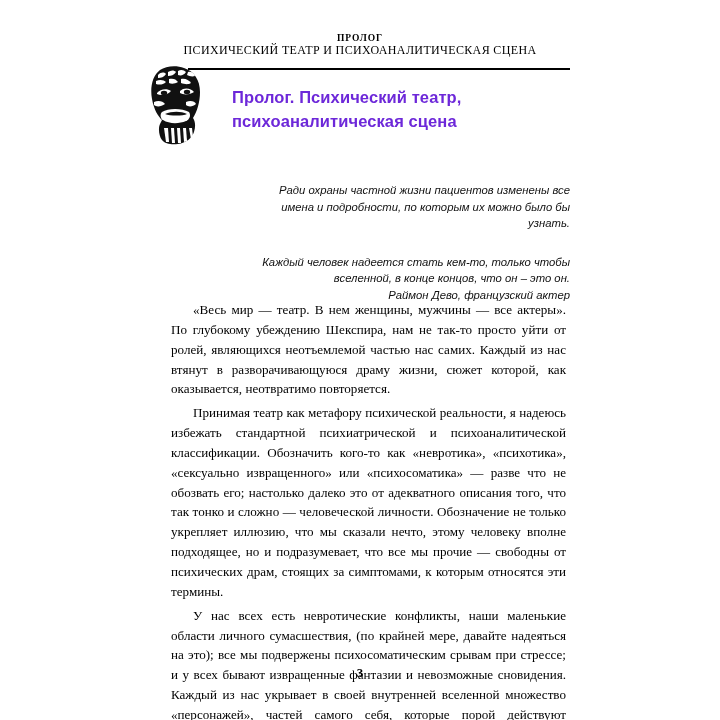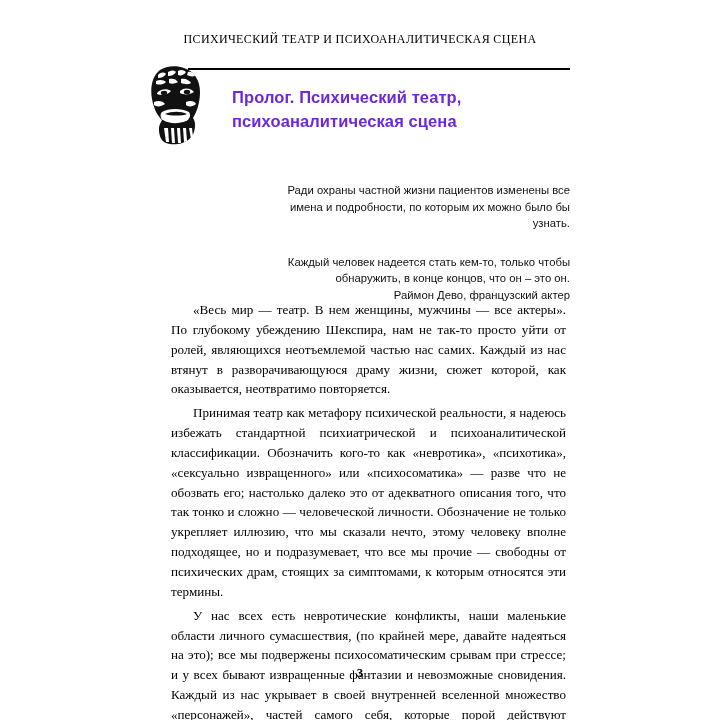--- a/index.html
+++ b/index.html
@@ -82,20 +82,21 @@
 
   
   .epigraphs {
     position: absolute;
     left: 257px;
     top: 182px;
     width: 313px;
   }
   .epigraph {
     font-family: "Liberation Sans", sans-serif;
+    font-style: italic;
     font-size: 11.3px;
     line-height: 16.5px;
     text-align: right;
     color: #111111;
   }
   .epigraph + .epigraph {
     margin-top: 22px;
   }
   .epigraph-source {
     display: block;
@@ -130,20 +131,21 @@
     font-weight: bold;
     font-size: 13px;
   }
 </style>
 </head>
 <body>
 
 <div class="page">
 
   <div class="running-head">
+    <div class="rh-line1">ПРОЛОГ</div>
     <div class="rh-line2">ПСИХИЧЕСКИЙ ТЕАТР И ПСИХОАНАЛИТИЧЕСКАЯ СЦЕНА</div>
   </div>
 
   <div class="chapter-head">
 
     <svg class="mask-icon" viewBox="0 0 58 80" aria-hidden="true">
       <g fill="#111111">
 
         <path d="M12 4 C4 10 2 22 4 33 C6 44 10 50 14 54 L12 58 C10 62 11 70 14 74
                  C17 78 24 79 30 78 C38 77 44 72 46 66 C48 60 47 55 45 52
@@ -186,21 +188,21 @@
     <div class="rule"></div>
 
     <h1 class="chapter-title">Пролог. Психический театр, психоаналитическая сцена</h1>
   </div>
 
   <div class="epigraphs">
     <div class="epigraph">
       <span>Ради охраны частной жизни пациентов изменены все имена и подробности, по которым их можно было бы узнать.</span>
     </div>
     <div class="epigraph">
-      <span>Каждый человек надеется стать кем-то, только чтобы обнаружить, в конце концов, что он – это он.</span>
+      <span>Каждый человек надеется стать кем-то, только чтобы вселенной, в конце концов, что он – это он.</span>
       <span class="epigraph-source">Раймон Дево, французский актер</span>
     </div>
   </div>
 
   <div class="body-text">
     <p>«Весь мир — театр. В нем женщины, мужчины — все актеры». По глубокому убеждению Шекспира, нам не так-то просто уйти от ролей, являющихся неотъемлемой частью нас самих. Каждый из нас втянут в разворачивающуюся драму жизни, сюжет которой, как оказывается, неотвратимо повторяется.</p>
     <p>Принимая театр как метафору психической реальности, я надеюсь избежать стандартной психиатрической и психоаналитической классификации. Обозначить кого-то как «невротика», «психотика», «сексуально извращенного» или «психосоматика» — разве что не обозвать его; настолько далеко это от адекватного описания того, что так тонко и сложно — человеческой личности. Обозначение не только укрепляет иллюзию, что мы сказали нечто, этому человеку вполне подходящее, но и подразумевает, что все мы прочие — свободны от психических драм, стоящих за симптомами, к которым относятся эти термины.</p>
     <p>У нас всех есть невротические конфликты, наши маленькие области личного сумасшествия, (по крайней мере, давайте надеяться на это); все мы подвержены психосоматическим срывам при стрессе; и у всех бывают извращенные фантазии и невозможные сновидения. Каждый из нас укрывает в своей внутренней вселенной множество «персонажей», частей самого себя, которые порой действуют наперекор друг другу, вызывая конфликты и душевную боль в нашем созна-</p>
   </div>
 

